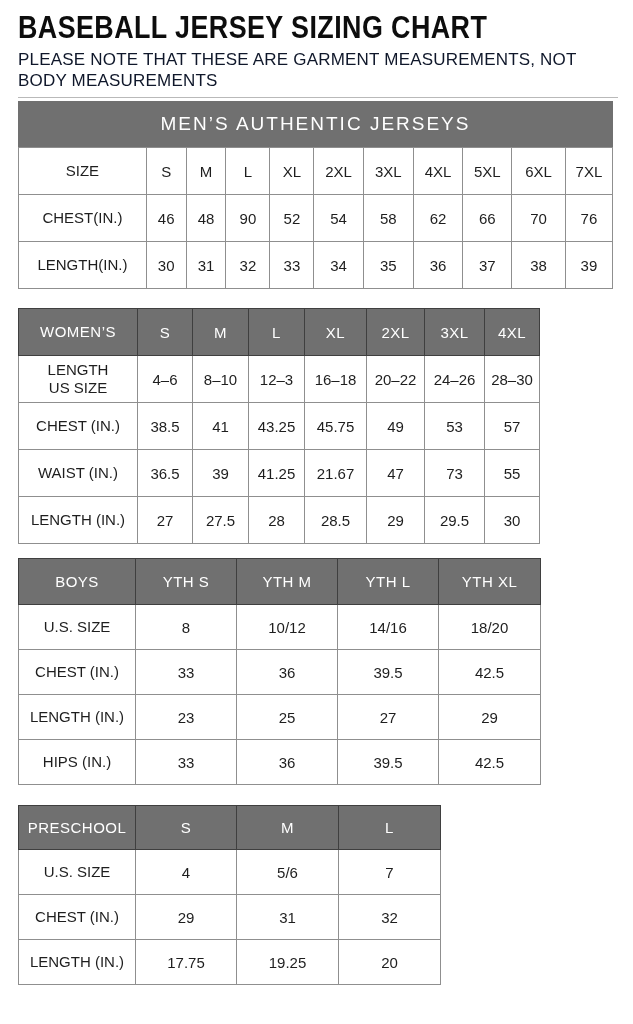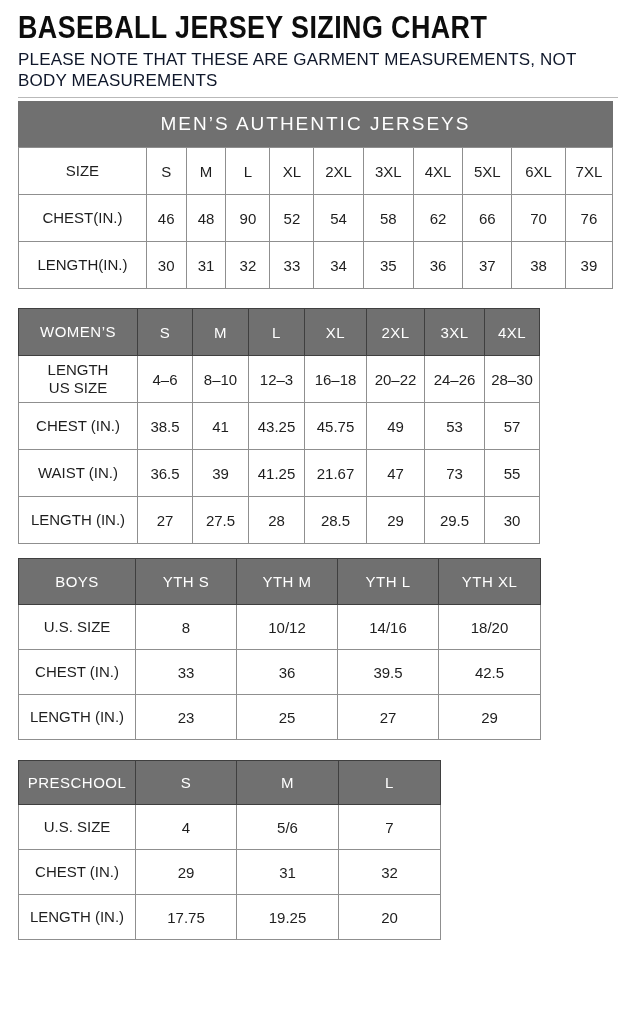--- a/index.html
+++ b/index.html
@@ -217,20 +217,27 @@
           <td class="value-cell">39.5</td>
           <td class="value-cell">42.5</td>
         </tr>
         <tr>
           <td class="label-cell">LENGTH (IN.)</td>
           <td class="value-cell">23</td>
           <td class="value-cell">25</td>
           <td class="value-cell">27</td>
           <td class="value-cell">29</td>
         </tr>
+        <tr>
+          <td class="label-cell">HIPS (IN.)</td>
+          <td class="value-cell">33</td>
+          <td class="value-cell">36</td>
+          <td class="value-cell">39.5</td>
+          <td class="value-cell">42.5</td>
+        </tr>
       </tbody>
     </table>
 
   <table class="preschool-table">
     <colgroup>
       <col style="width:117px">
         <col style="width:101px">
         <col style="width:102px">
       <col style="width:102px">
     </colgroup>

